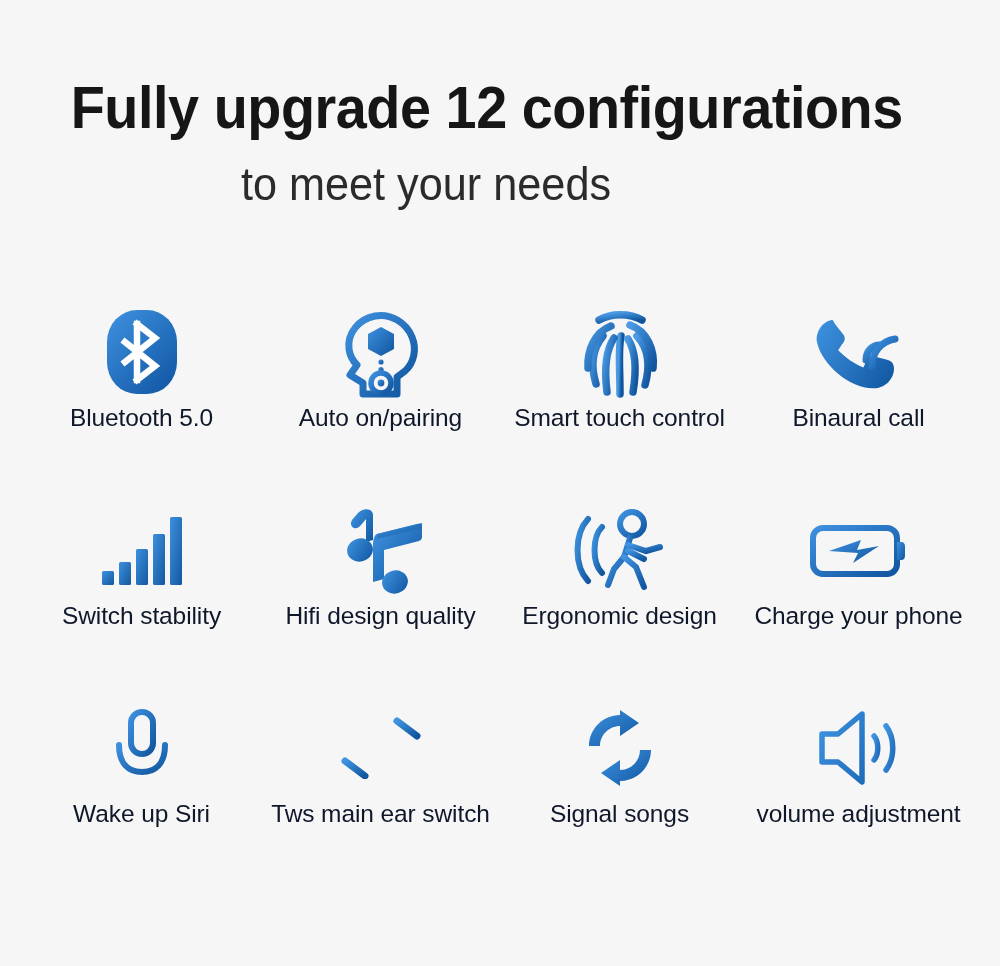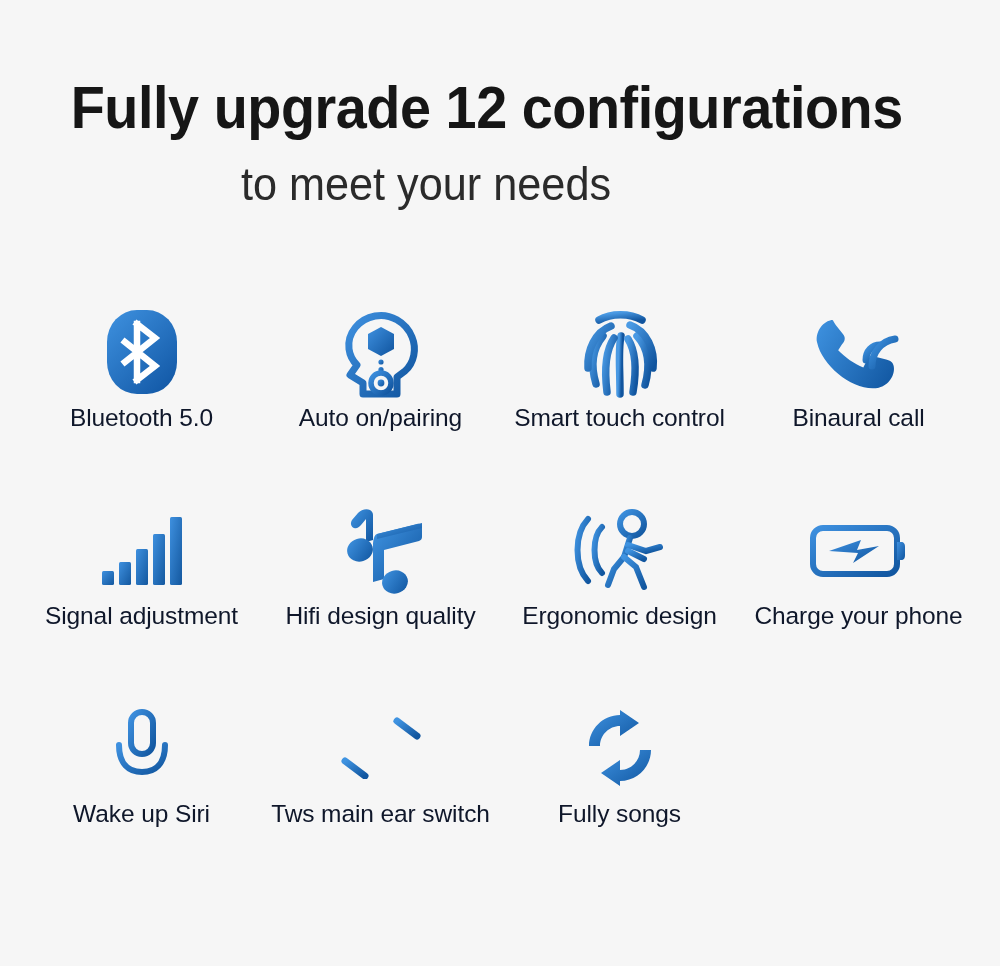--- a/index.html
+++ b/index.html
@@ -189,21 +189,21 @@
           </defs>
           <g fill="url(#gSg)">
             <rect x="2" y="58" width="12" height="14" rx="1.5"></rect>
             <rect x="19" y="49" width="12" height="23" rx="1.5"></rect>
             <rect x="36" y="36" width="12" height="36" rx="1.5"></rect>
             <rect x="53" y="21" width="12" height="51" rx="1.5"></rect>
             <rect x="70" y="4" width="12" height="68" rx="1.5"></rect>
           </g>
         </svg>
       </div>
-      <div class="label">Signal adjustment</div>
+      <div class="label">Switch stability</div>
     </div>
 
     <div class="cell row2">
       <div class="icon-wrap">
         <svg width="84" height="92" viewBox="0 0 84 92">
           <defs>
             <linearGradient id="gMu" x1="0" y1="0" x2="1" y2="1">
               <stop offset="0" stop-color="#4094e2"></stop>
               <stop offset="1" stop-color="#10559f"></stop>
             </linearGradient>
@@ -311,18 +311,36 @@
               <stop offset="0" stop-color="#3f93e1"></stop>
               <stop offset="1" stop-color="#10559f"></stop>
             </linearGradient>
           </defs>
           <g fill="url(#gLp)">
             <path d="M39 6 C22 6 8 20 8 37 L19 37 C19 26 28 17 39 17 L39 27 L58 14 L39 1 Z"></path>
             <path d="M39 72 C56 72 70 58 70 41 L59 41 C59 52 50 61 39 61 L39 51 L20 64 L39 77 Z"></path>
           </g>
         </svg>
       </div>
-      <div class="label">Fully songs</div>
-    </div>
-
+      <div class="label">Signal songs</div>
+    </div>
+
+    <div class="cell">
+      <div class="icon-wrap">
+        <svg width="86" height="80" viewBox="0 0 86 80">
+          <defs>
+            <linearGradient id="gVo" x1="0" y1="0" x2="1" y2="1">
+              <stop offset="0" stop-color="#3f93e1"></stop>
+              <stop offset="1" stop-color="#1f6cbb"></stop>
+            </linearGradient>
+          </defs>
+          <g fill="none" stroke="url(#gVo)" stroke-width="5.5" stroke-linecap="round" stroke-linejoin="round">
+            <path d="M46 6 L22 26 L6 26 L6 54 L22 54 L46 74 Z"></path>
+            <path d="M58 28 C63 34 63 46 58 52"></path>
+            <path d="M70 18 C79 30 79 50 70 62"></path>
+          </g>
+        </svg>
+      </div>
+      <div class="label">volume adjustment</div>
+    </div>
 
   </div>
 </div>
 
 </body></html>

